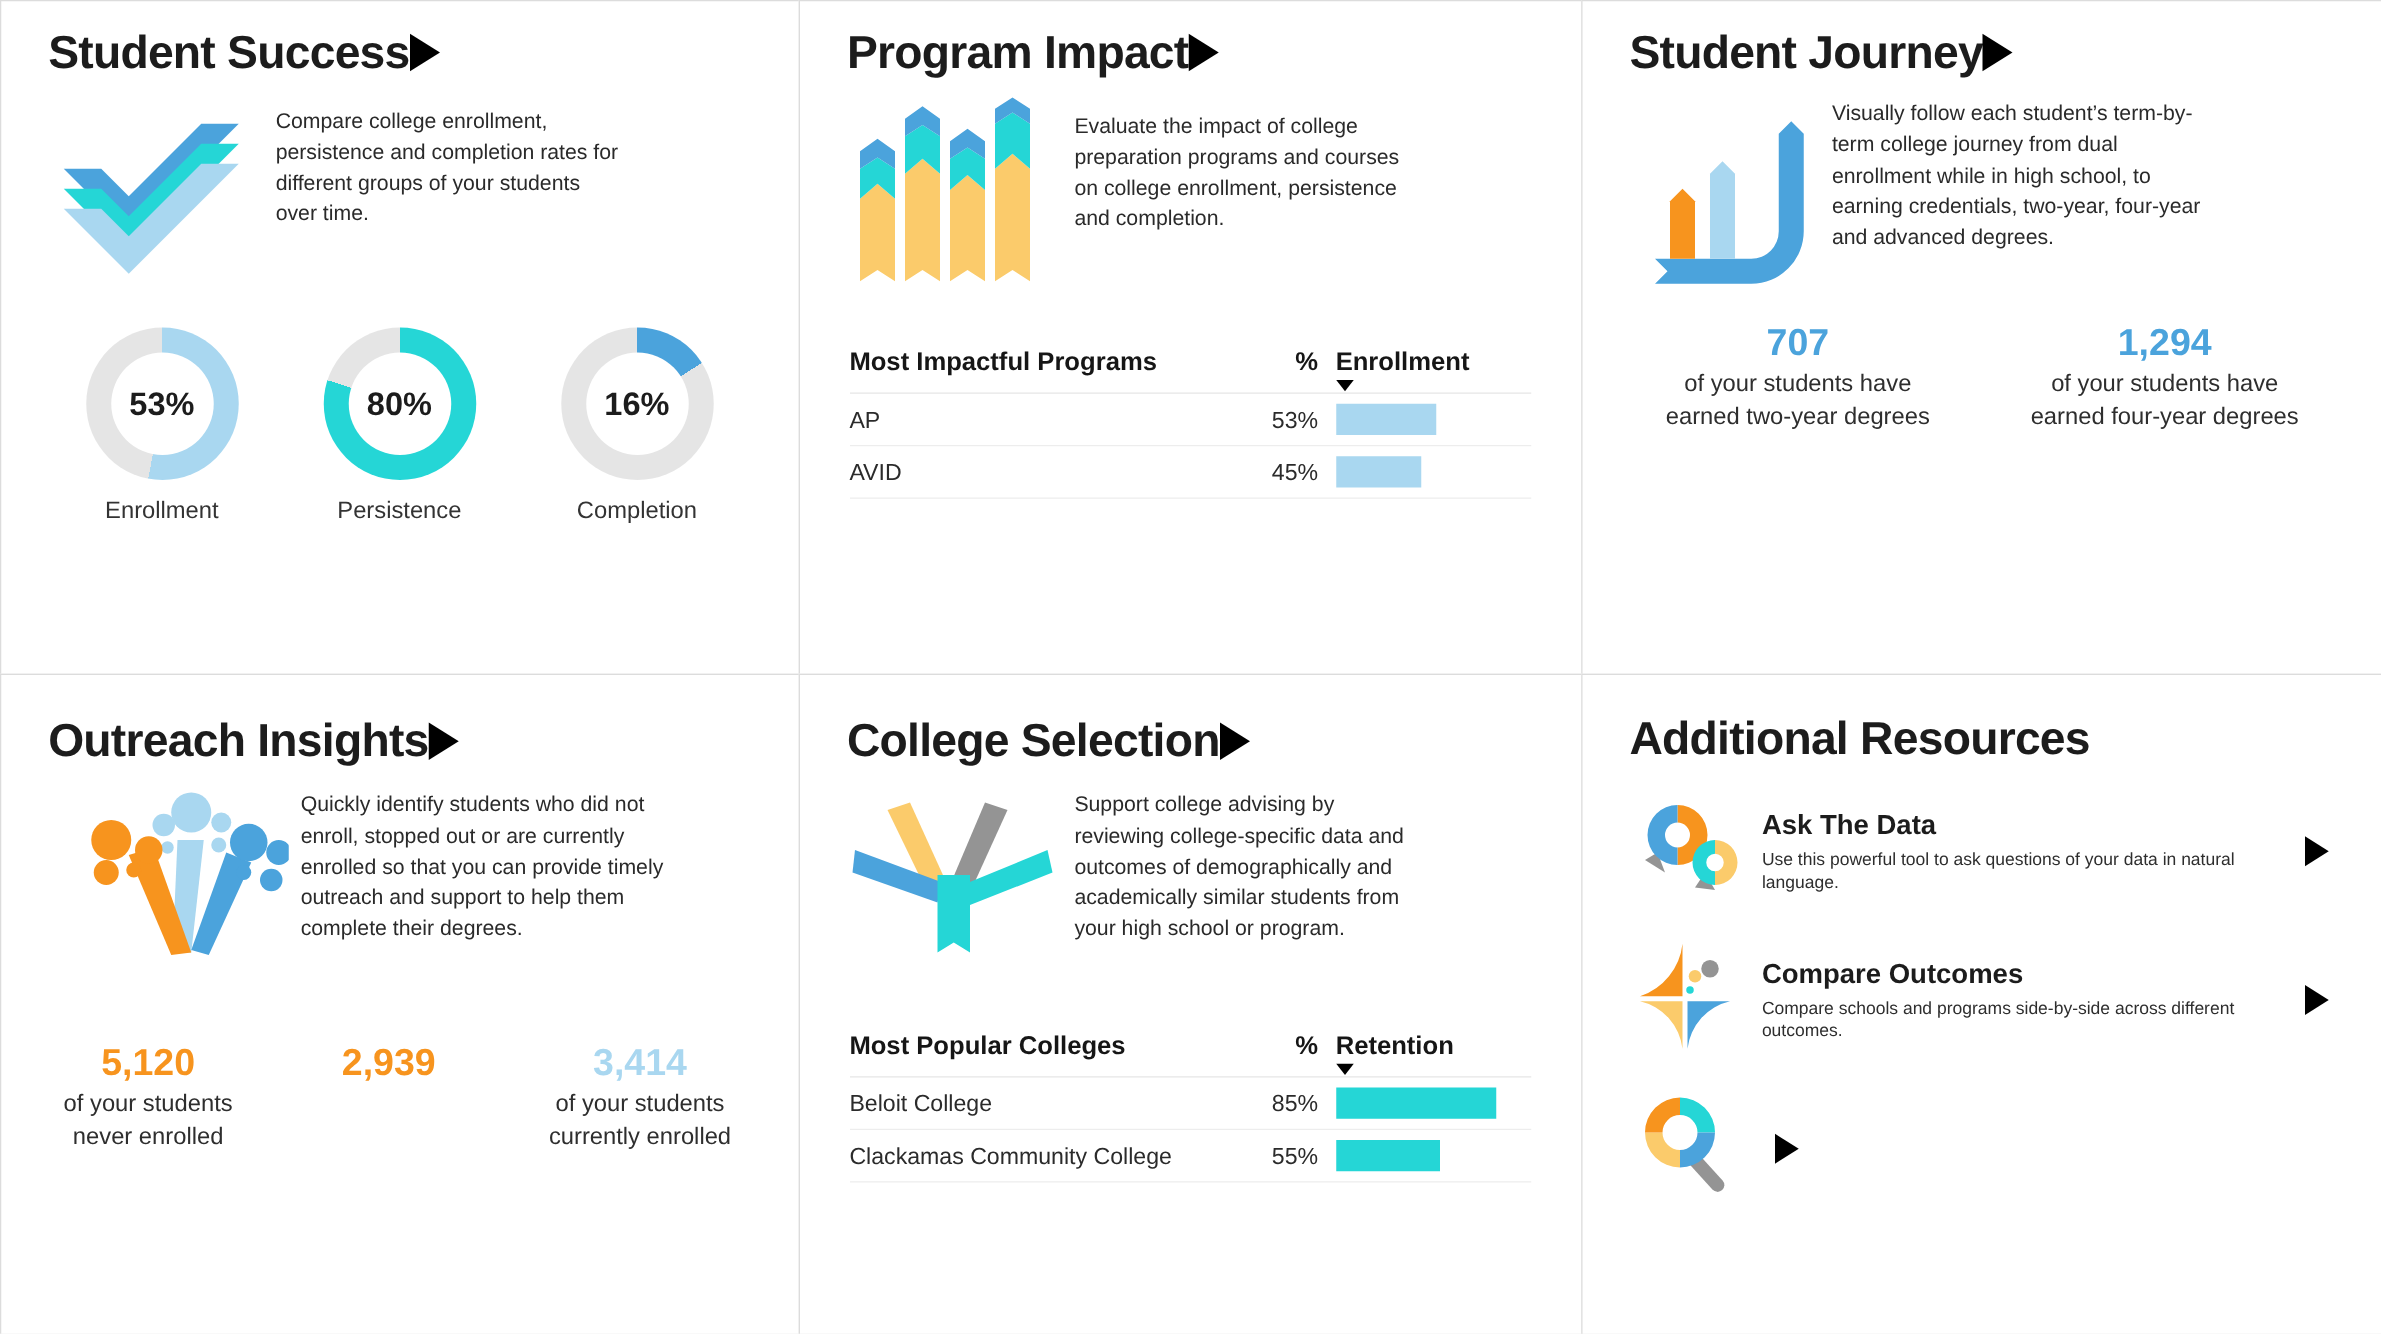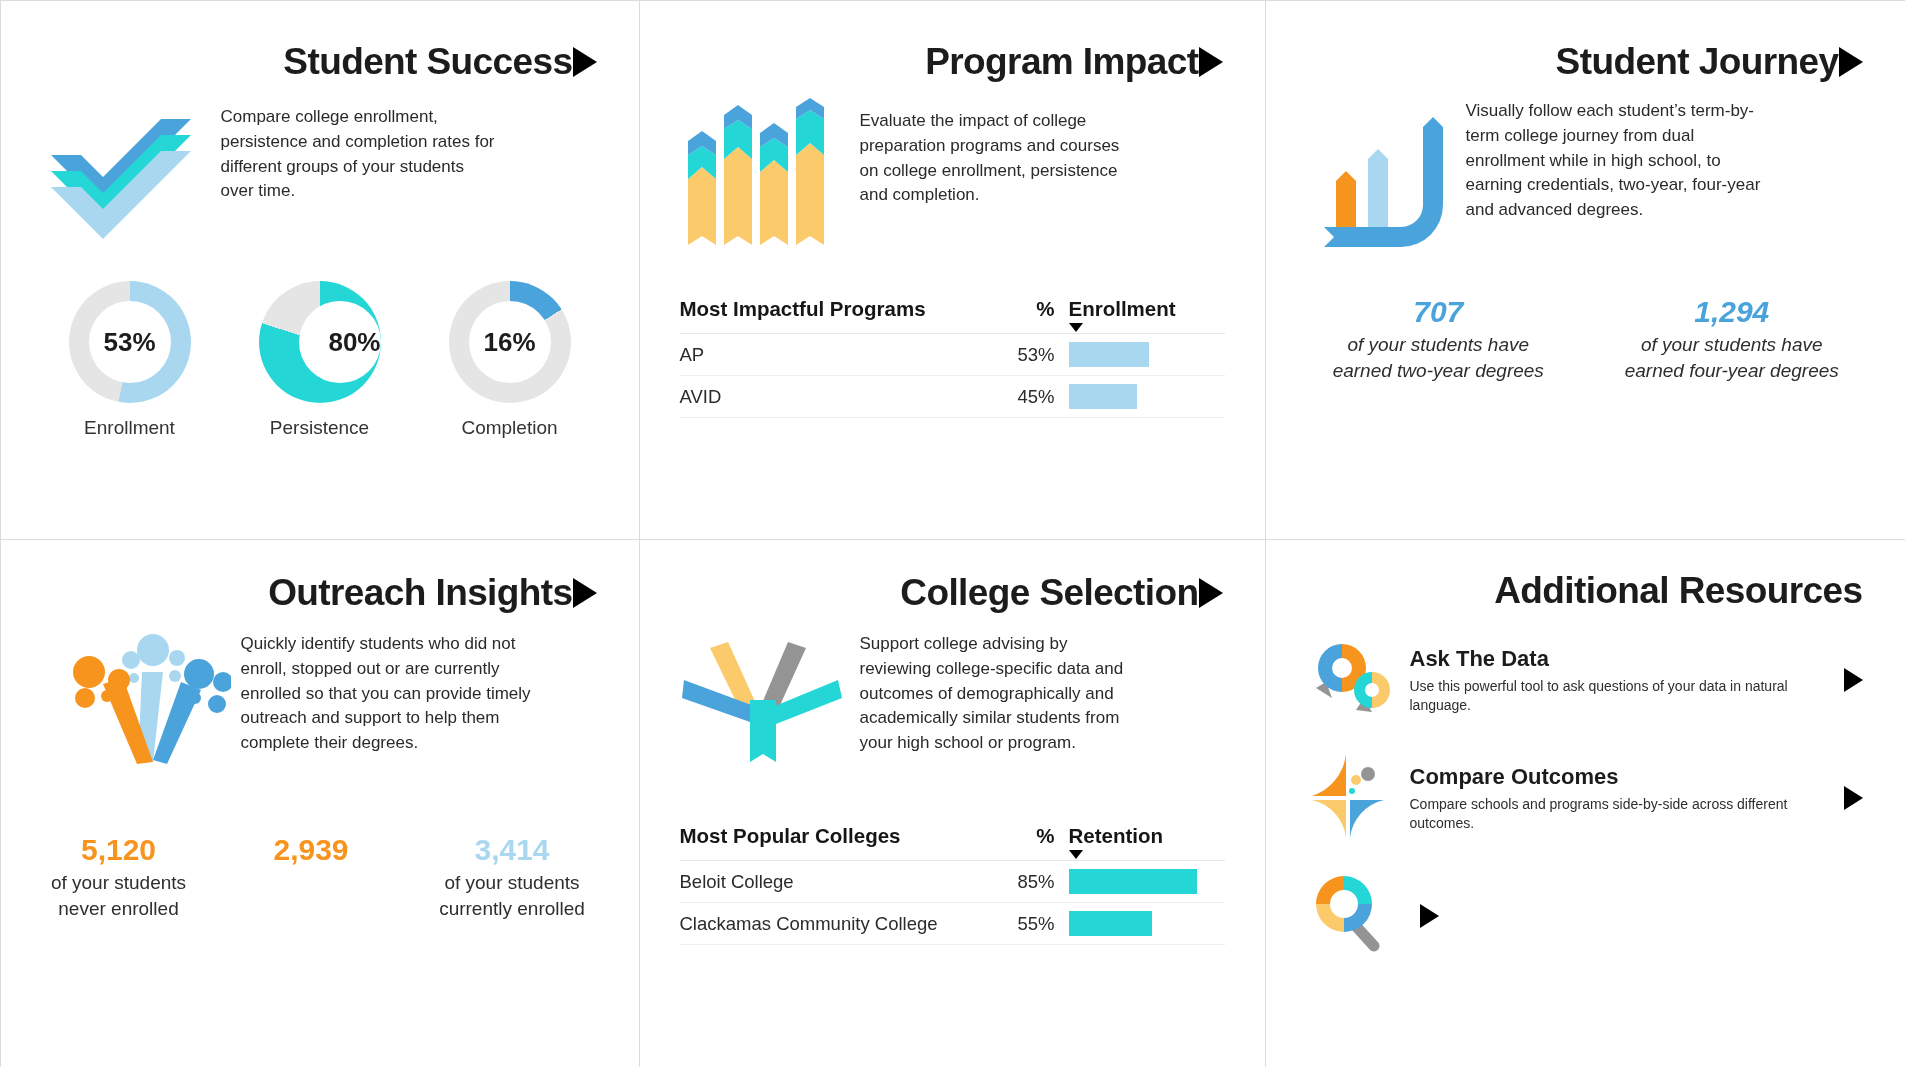--- a/index.html
+++ b/index.html
@@ -22,22 +22,22 @@
     border: 1px solid #dcdcdc;
     margin: -0.5px;
     padding: 0;
     overflow: hidden;
   }
 
   
   .phead {
     display: flex;
     align-items: center;
-    justify-content: flex-end;
-    padding: 42px 42px 0 38px;
+    justify-content: flex-start;
+    padding: 22px 42px 0 38px;
   }
   .ptitle {
     font-size: 37px;
     font-weight: bold;
     color: #1c1c1c;
     letter-spacing: -0.6px;
     line-height: 1.05;
     white-space: nowrap;
   }
   .play {
@@ -198,21 +198,21 @@
     </div>
 
     <div class="donuts">
       <div class="donut-cell">
         <div class="donut" id="donut0" style="background: conic-gradient(rgb(169, 215, 240) 0deg, rgb(169, 215, 240) 190.8deg, rgb(229, 229, 229) 190.8deg, rgb(229, 229, 229) 360deg);">
           <span>53%</span>
         </div>
         <div class="donut-label">Enrollment</div>
       </div>
       <div class="donut-cell">
-        <div class="donut" id="donut1" style="background: conic-gradient(rgb(37, 214, 214) 0deg, rgb(37, 214, 214) 288deg, rgb(229, 229, 229) 288deg, rgb(229, 229, 229) 360deg); justify-content: flex-end;">
+        <div class="donut" id="donut1" style="background: conic-gradient(rgb(37, 214, 214) 0deg, rgb(37, 214, 214) 288deg, rgb(229, 229, 229) 288deg, rgb(229, 229, 229) 360deg);">
           <span>80%</span>
         </div>
         <div class="donut-label">Persistence</div>
       </div>
       <div class="donut-cell">
         <div class="donut" id="donut2" style="background: conic-gradient(rgb(75, 163, 220) 0deg, rgb(75, 163, 220) 57.6deg, rgb(229, 229, 229) 57.6deg, rgb(229, 229, 229) 360deg);">
           <span>16%</span>
         </div>
         <div class="donut-label">Completion</div>
       </div>
@@ -285,21 +285,21 @@
       <div class="hero-icon" style="width:160px;">
         <svg width="150" height="150" viewBox="0 0 150 150">
           <path d="M18 95 L18 128 L28 138 L18 148 L95 148 A42 42 0 0 0 137 106 L137 28 L127 18 L117 28 L117 106 A22 22 0 0 1 95 128 L18 128 Z" fill="#4BA3DC"></path>
           <path d="M62 128 L62 60 L72 50 L82 60 L82 128 Z" fill="#A9D7F0"></path>
           <path d="M30 128 L30 82 L40 72 L50 82 L50 128 Z" fill="#F7941E"></path>
         </svg>
       </div>
       <div class="hero-desc" style="width:300px;">Visually follow each student’s term-by-term college journey from dual enrollment while in high school, to earning credentials, two-year, four-year and advanced degrees.</div>
     </div>
 
-    <div class="bigstats" style="margin-top:42px;font-style:italic;">
+    <div class="bigstats" style="margin-top:24px;">
       <div class="bs-cell" style="width:238px;">
         <div class="bs-num" id="sj-num0" style="color: rgb(75, 163, 220);">707</div>
         <div class="bs-txt">of your students have earned two-year degrees</div>
       </div>
       <div class="bs-cell" style="width:238px;">
         <div class="bs-num" id="sj-num1" style="color: rgb(75, 163, 220);">1,294</div>
         <div class="bs-txt">of your students have earned four-year degrees</div>
       </div>
     </div>
   </div>

